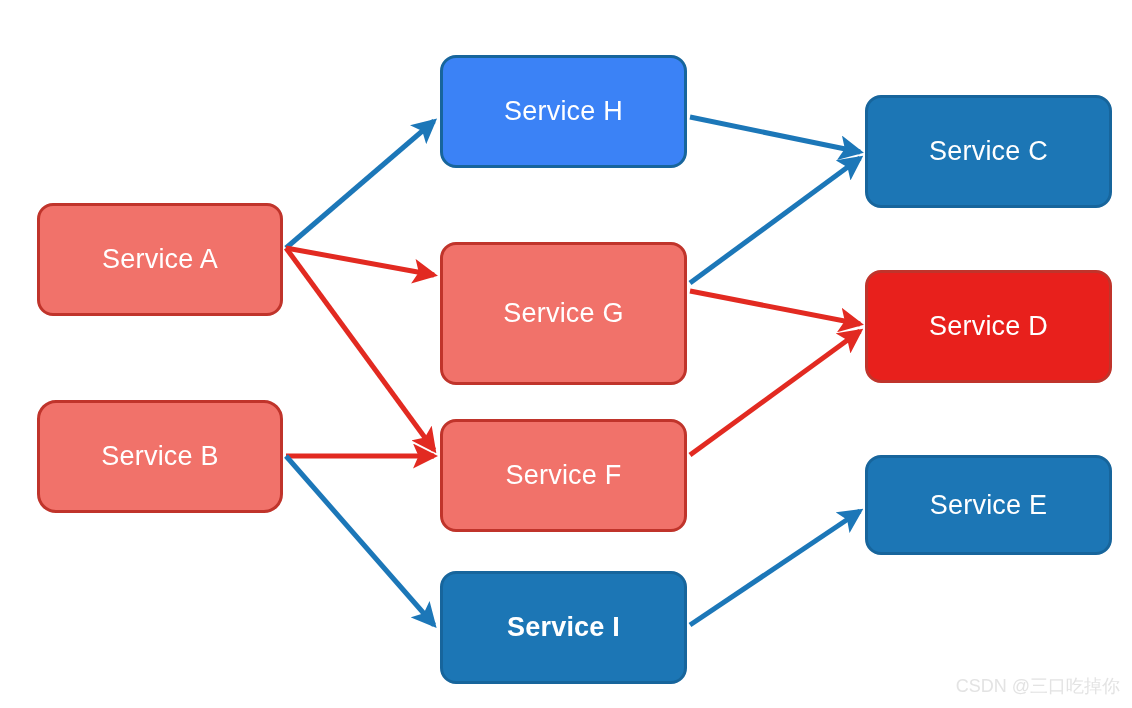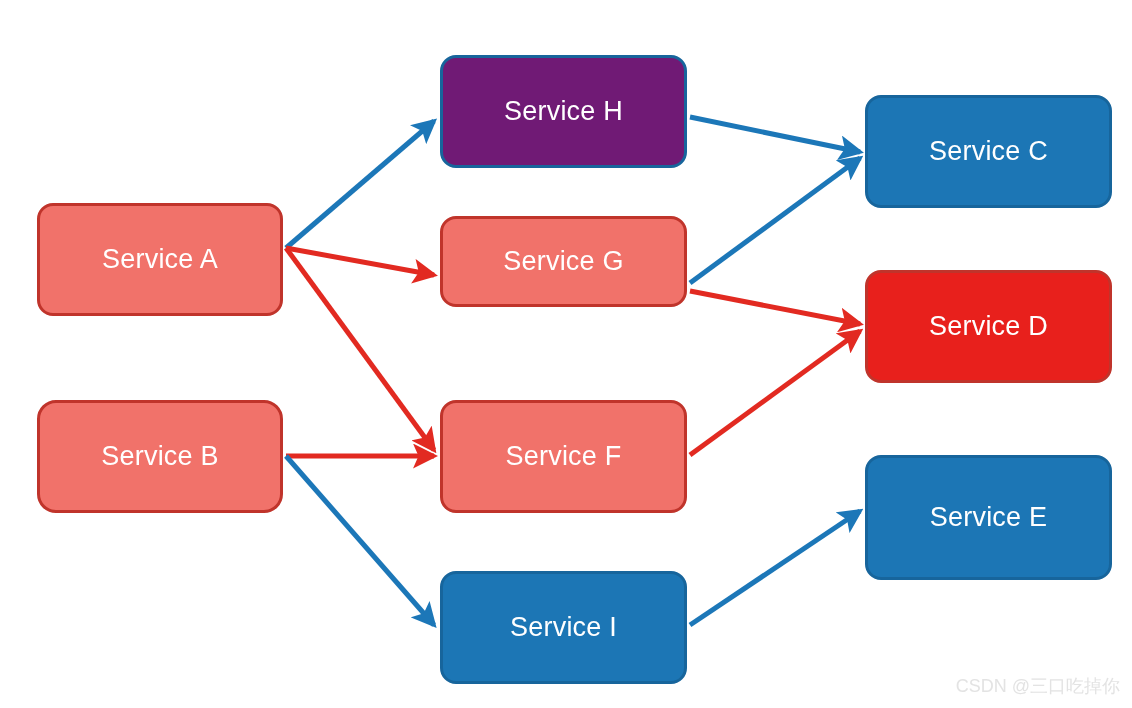--- a/index.html
+++ b/index.html
@@ -83,38 +83,38 @@
       </g>
   </svg>
 
   <div id="nodes-layer">
       <div class="node" style="left: 37px; top: 203px; width: 246px; height: 113px; background: rgb(241, 114, 106); border-color: rgb(192, 52, 43);">
         <span class="node-label">Service A</span>
       </div>
       <div class="node" style="left: 37px; top: 400px; width: 246px; height: 113px; background: rgb(241, 114, 106); border-color: rgb(192, 52, 43); border-radius: 19px;">
         <span class="node-label">Service B</span>
       </div>
-      <div class="node" style="left: 440px; top: 55px; width: 247px; height: 113px; background: #701a75; border-color: rgb(23, 101, 156);">
+      <div class="node" style="left: 440px; top: 55px; width: 247px; height: 113px; background: #3b82f6; border-color: rgb(23, 101, 156);">
         <span class="node-label">Service H</span>
       </div>
-      <div class="node" style="left: 440px; top: 216px; width: 247px; height: 91px; background: rgb(241, 114, 106); border-color: rgb(192, 52, 43);">
+      <div class="node" style="left: 440px; top: 242px; width: 247px; height: 143px; background: rgb(241, 114, 106); border-color: rgb(192, 52, 43);">
         <span class="node-label">Service G</span>
       </div>
-      <div class="node" style="left: 440px; top: 400px; width: 247px; height: 113px; background: rgb(241, 114, 106); border-color: rgb(192, 52, 43);">
+      <div class="node" style="left: 440px; top: 419px; width: 247px; height: 113px; background: rgb(241, 114, 106); border-color: rgb(192, 52, 43);">
         <span class="node-label">Service F</span>
       </div>
-      <div class="node" style="left: 440px; top: 571px; width: 247px; height: 113px; background: rgb(28, 118, 181); border-color: rgb(23, 101, 156);">
+      <div class="node" style="left: 440px; top: 571px; width: 247px; height: 113px; background: rgb(28, 118, 181); border-color: rgb(23, 101, 156); font-weight: bold;">
         <span class="node-label">Service I</span>
       </div>
       <div class="node" style="left: 865px; top: 95px; width: 247px; height: 113px; background: rgb(28, 118, 181); border-color: rgb(23, 101, 156);">
         <span class="node-label">Service C</span>
       </div>
       <div class="node" style="left: 865px; top: 270px; width: 247px; height: 113px; background: rgb(232, 32, 28); border-color: rgb(192, 52, 43);">
         <span class="node-label">Service D</span>
       </div>
-      <div class="node" style="left: 865px; top: 455px; width: 247px; height: 125px; background: rgb(28, 118, 181); border-color: rgb(23, 101, 156);">
+      <div class="node" style="left: 865px; top: 455px; width: 247px; height: 100px; background: rgb(28, 118, 181); border-color: rgb(23, 101, 156);">
         <span class="node-label">Service E</span>
       </div>
     </div>
 
   <div id="watermark">CSDN @三口吃掉你</div>
 
 </div>
 
 </body></html>

